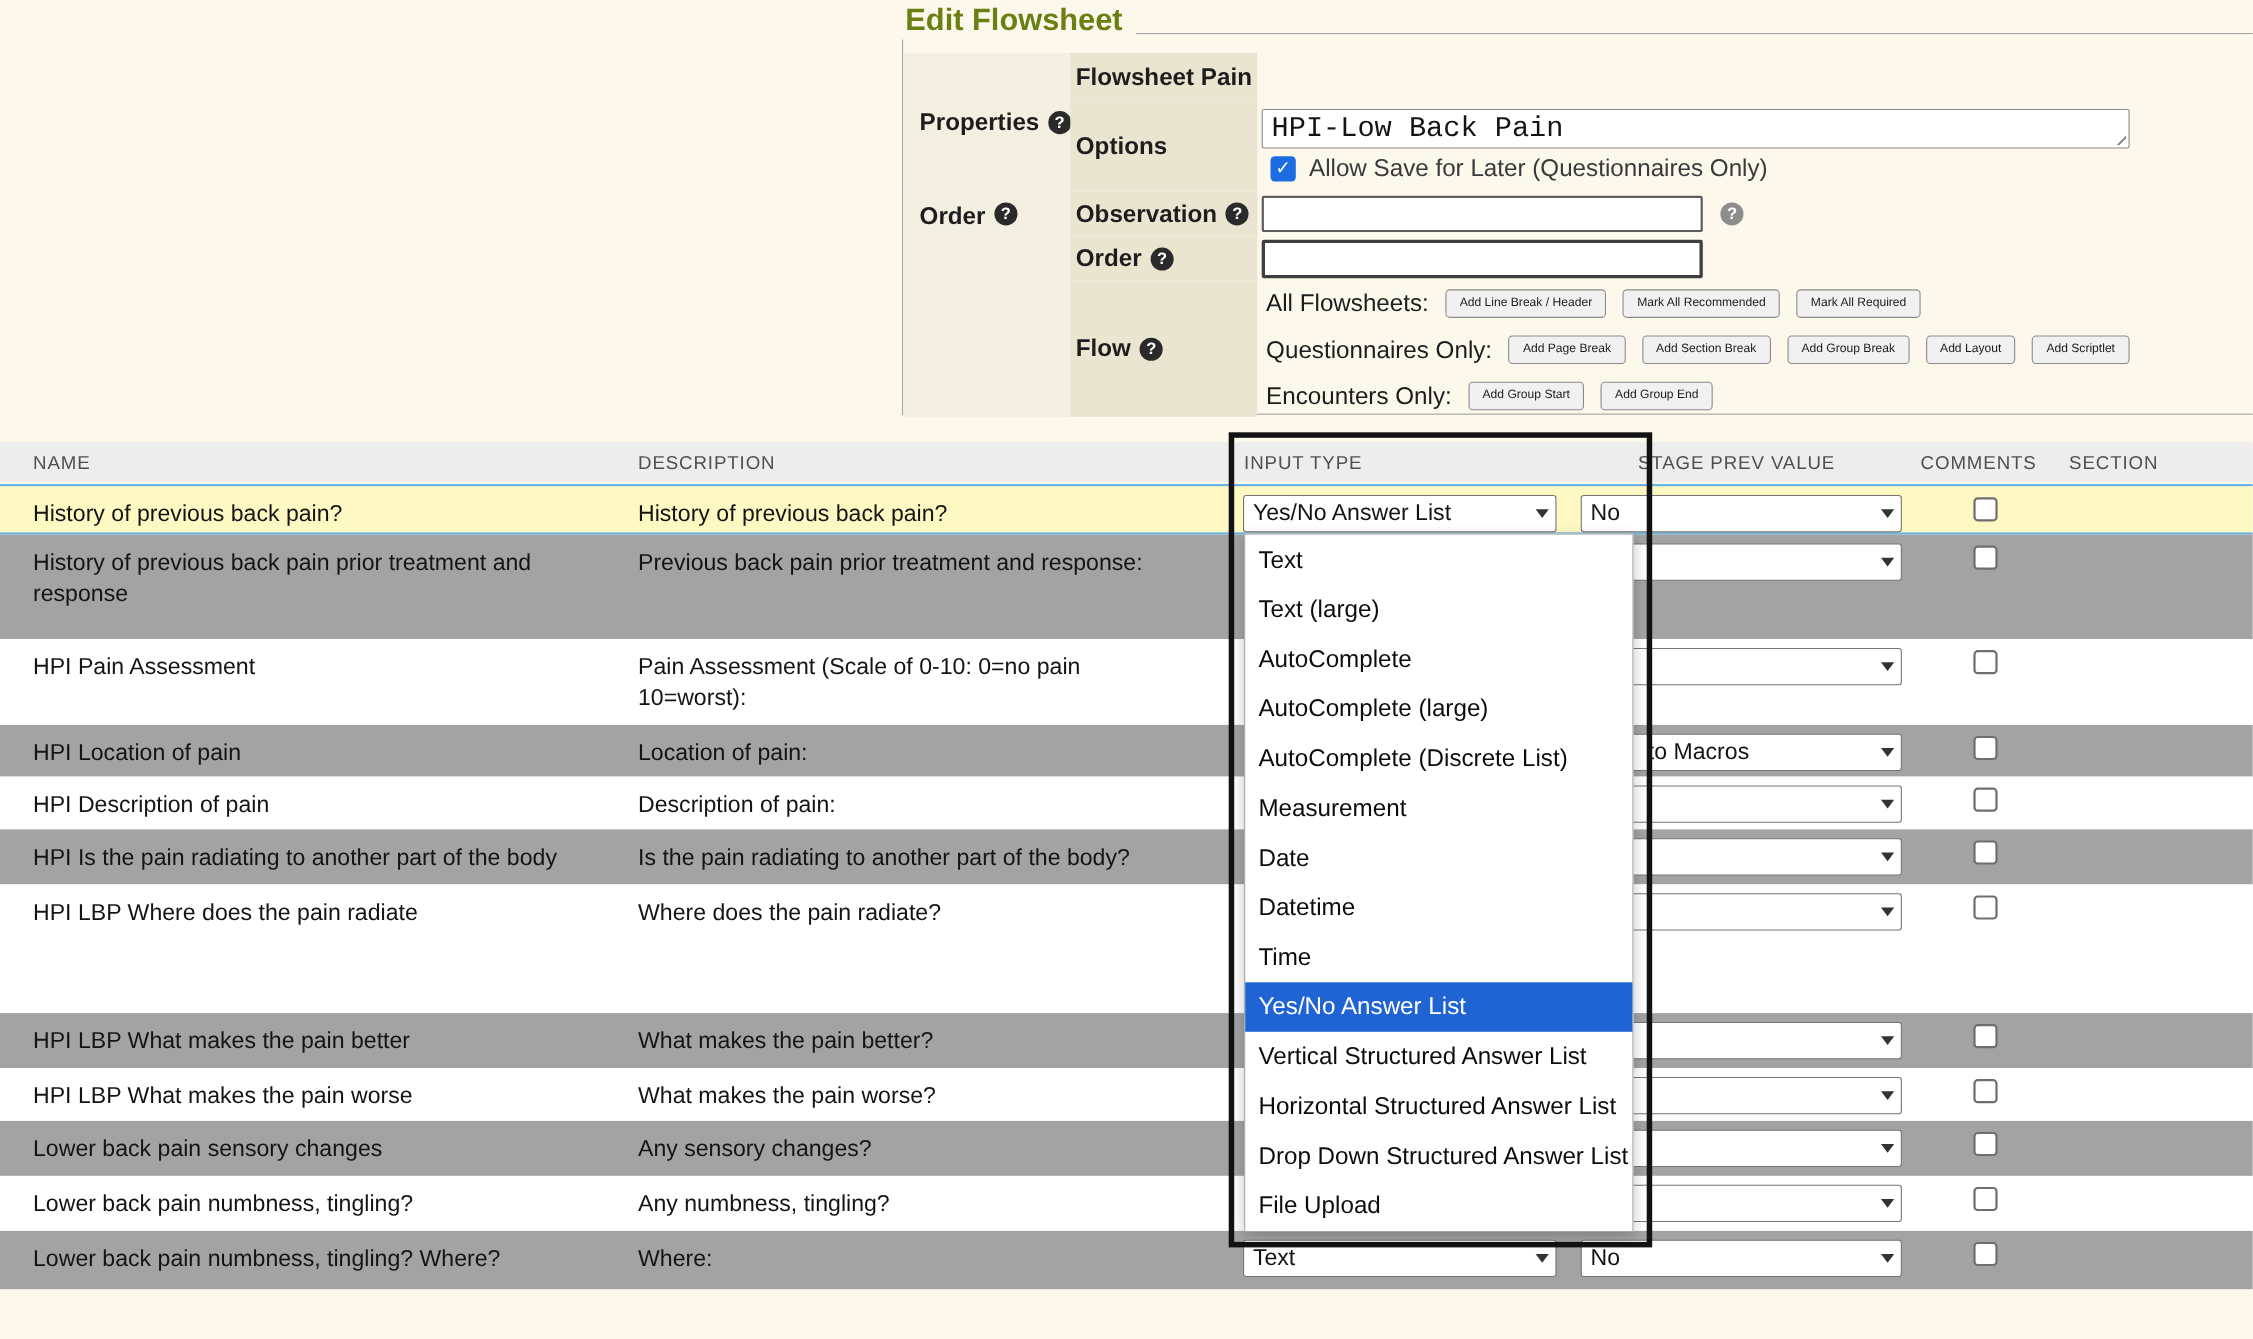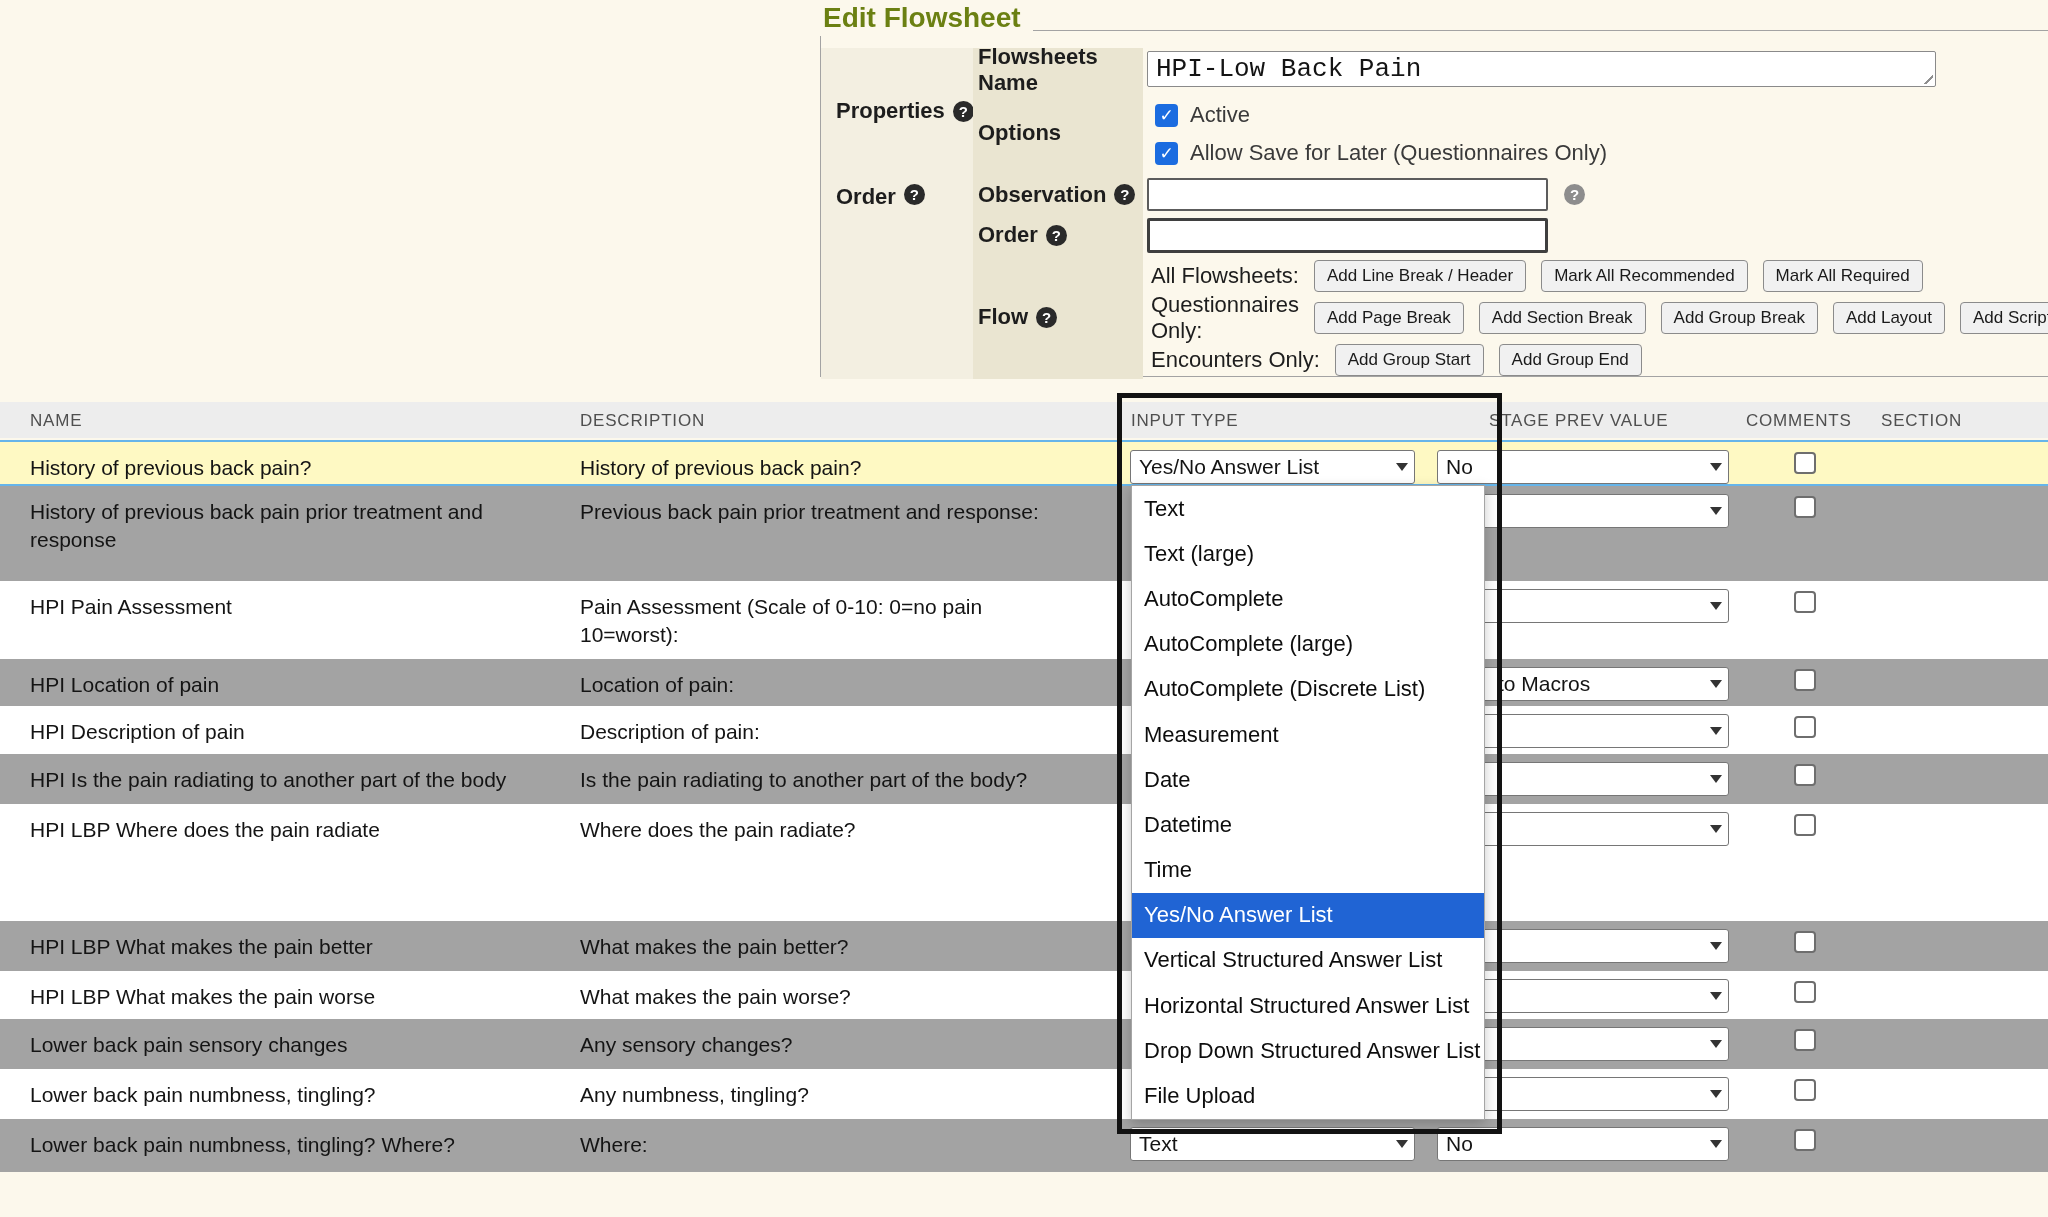--- a/index.html
+++ b/index.html
@@ -44,39 +44,39 @@
   .q{
     width:21px;height:21px;border-radius:50%;background:#2a2a2a;color:#fff;
     font-size:15px;font-weight:bold;display:inline-flex;align-items:center;
     justify-content:center;margin-left:8px;flex:none;
   }
   .q.gray{background:#8d8d8d;margin-left:16px;}
   .ta{
     position:relative;width:789px;height:36px;box-sizing:border-box;
     border:1px solid #8a8a8a;background:#fff;border-radius:2px;
     font-family:"Liberation Mono","DejaVu Sans Mono",monospace;
-    font-size:26px;line-height:34px;padding:0 8px;white-space:nowrap;overflow:hidden;
+    font-size:26px;line-height:34px;padding:0 8px;white-space:nowrap;overflow:hidden;margin-top:48px;
   }
   .grip{
     position:absolute;right:2px;bottom:2px;width:13px;height:13px;
     clip-path:polygon(100% 0,100% 100%,0 100%);
     background:repeating-linear-gradient(135deg,#8f8f8f 0 2px,transparent 2px 6px);
   }
   .opt-row{display:flex;align-items:center;gap:12px;height:38px;padding-left:12px;font-size:22px;color:#3a3a3a;}
   .cbc{
     width:23px;height:23px;border-radius:4px;background:#1b6ce0;color:#fff;
     display:inline-flex;align-items:center;justify-content:center;
     font-size:17px;font-weight:bold;flex:none;
   }
   .fi{width:401px;height:33px;background:#fff;border:2px solid #5c5c5c;border-radius:2px;box-sizing:border-box;}
   .fi2{border:3px solid #3f3f3f;height:35px;}
   .frow{display:flex;align-items:center;gap:15px;height:42px;font-size:22px;color:#1d1d1d;}
   .frow .ul{}
   .btn{
-    font-family:inherit;font-size:17px;color:#1a1a1a;
+    font-family:inherit;font-size:11px;color:#1a1a1a;
     background:#f1f1f1;border:1px solid #8b8b8b;border-radius:4px;
     padding:5px 12px;white-space:nowrap;line-height:1.2;
   }
   
   .thead{
     position:absolute;left:0;top:402px;width:2048px;height:36px;background:#ededed;
   }
   .th{
     position:absolute;top:9px;font-size:17px;letter-spacing:.8px;color:#4f4f4f;white-space:nowrap;
   }
@@ -124,21 +124,21 @@
 </head>
 <body>
 
 <div class="legend">Edit Flowsheet</div>
 <div class="fs">
   <div class="fgrid">
     <div class="cell beige-outer c-props">
       <span class="flabel-bold">Properties</span>
       <span class="q">?</span>
     </div>
-    <div class="cell beige-inner c-fname-l flabel-bold">Flowsheets Name</div>
+    <div class="cell beige-inner c-fname-l flabel-bold">Flowsheet Pain</div>
     <div class="cell c-fname-v">
       <div class="ta">
         <span>HPI-Low Back Pain</span>
         <span class="grip"></span>
       </div>
     </div>
     <div class="cell beige-inner c-opts-l flabel-bold">Options</div>
     <div class="cell c-opts-v" id="opts">
         <div class="opt-row">
           <span class="cbc">✓</span>

